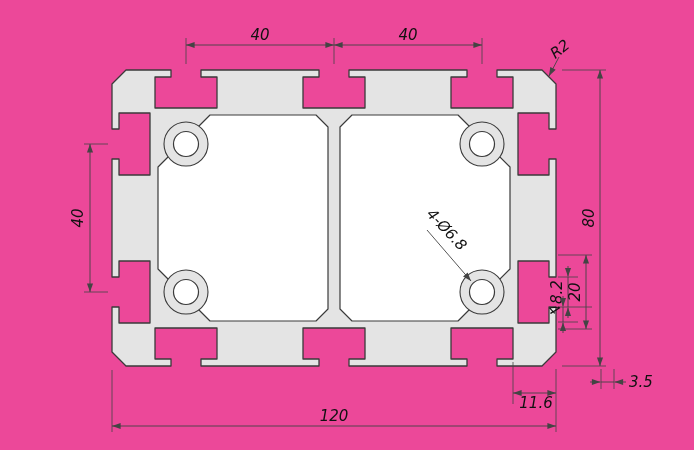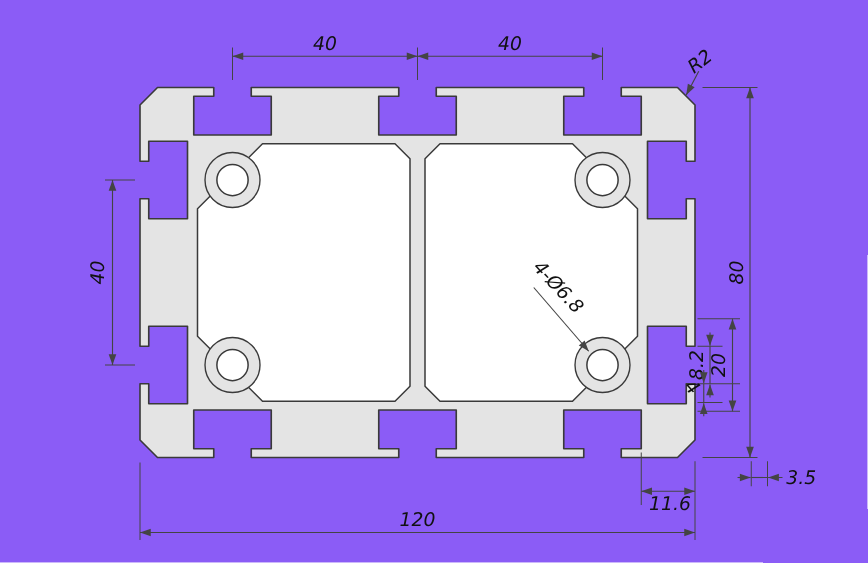--- a/index.html
+++ b/index.html
@@ -1,16 +1,16 @@
 <!DOCTYPE html>
 <html><head>
 <meta charset="utf-8">
 <style>
   html,body{margin:0;padding:0;background:#ffffff;}
-  .canvas{position:relative;width:694px;height:450px;background:#8b5cf6;overflow:hidden;
+  .canvas{position:relative;width:694px;height:450px;background:#ec4899;overflow:hidden;
           font-family:"DejaVu Sans",sans-serif;}
   svg{display:block;}
   .profile-shape{fill:#e4e4e4;stroke:#3a3a3a;stroke-width:1.3;stroke-linejoin:round;}
   .cavity{fill:#ffffff;stroke:#3a3a3a;stroke-width:1.2;stroke-linejoin:round;}
   .boss{fill:#e4e4e4;stroke:#3a3a3a;stroke-width:1.1;}
   .hole{fill:#ffffff;stroke:#3a3a3a;stroke-width:1.2;}
   .dimline{stroke:#444444;stroke-width:0.9;fill:none;}
   .extline{stroke:#444444;stroke-width:0.8;fill:none;}
   .dimtext{font-family:"DejaVu Sans",sans-serif;font-style:italic;font-size:15px;fill:#111111;}
   .arrowhead{fill:#444444;}

